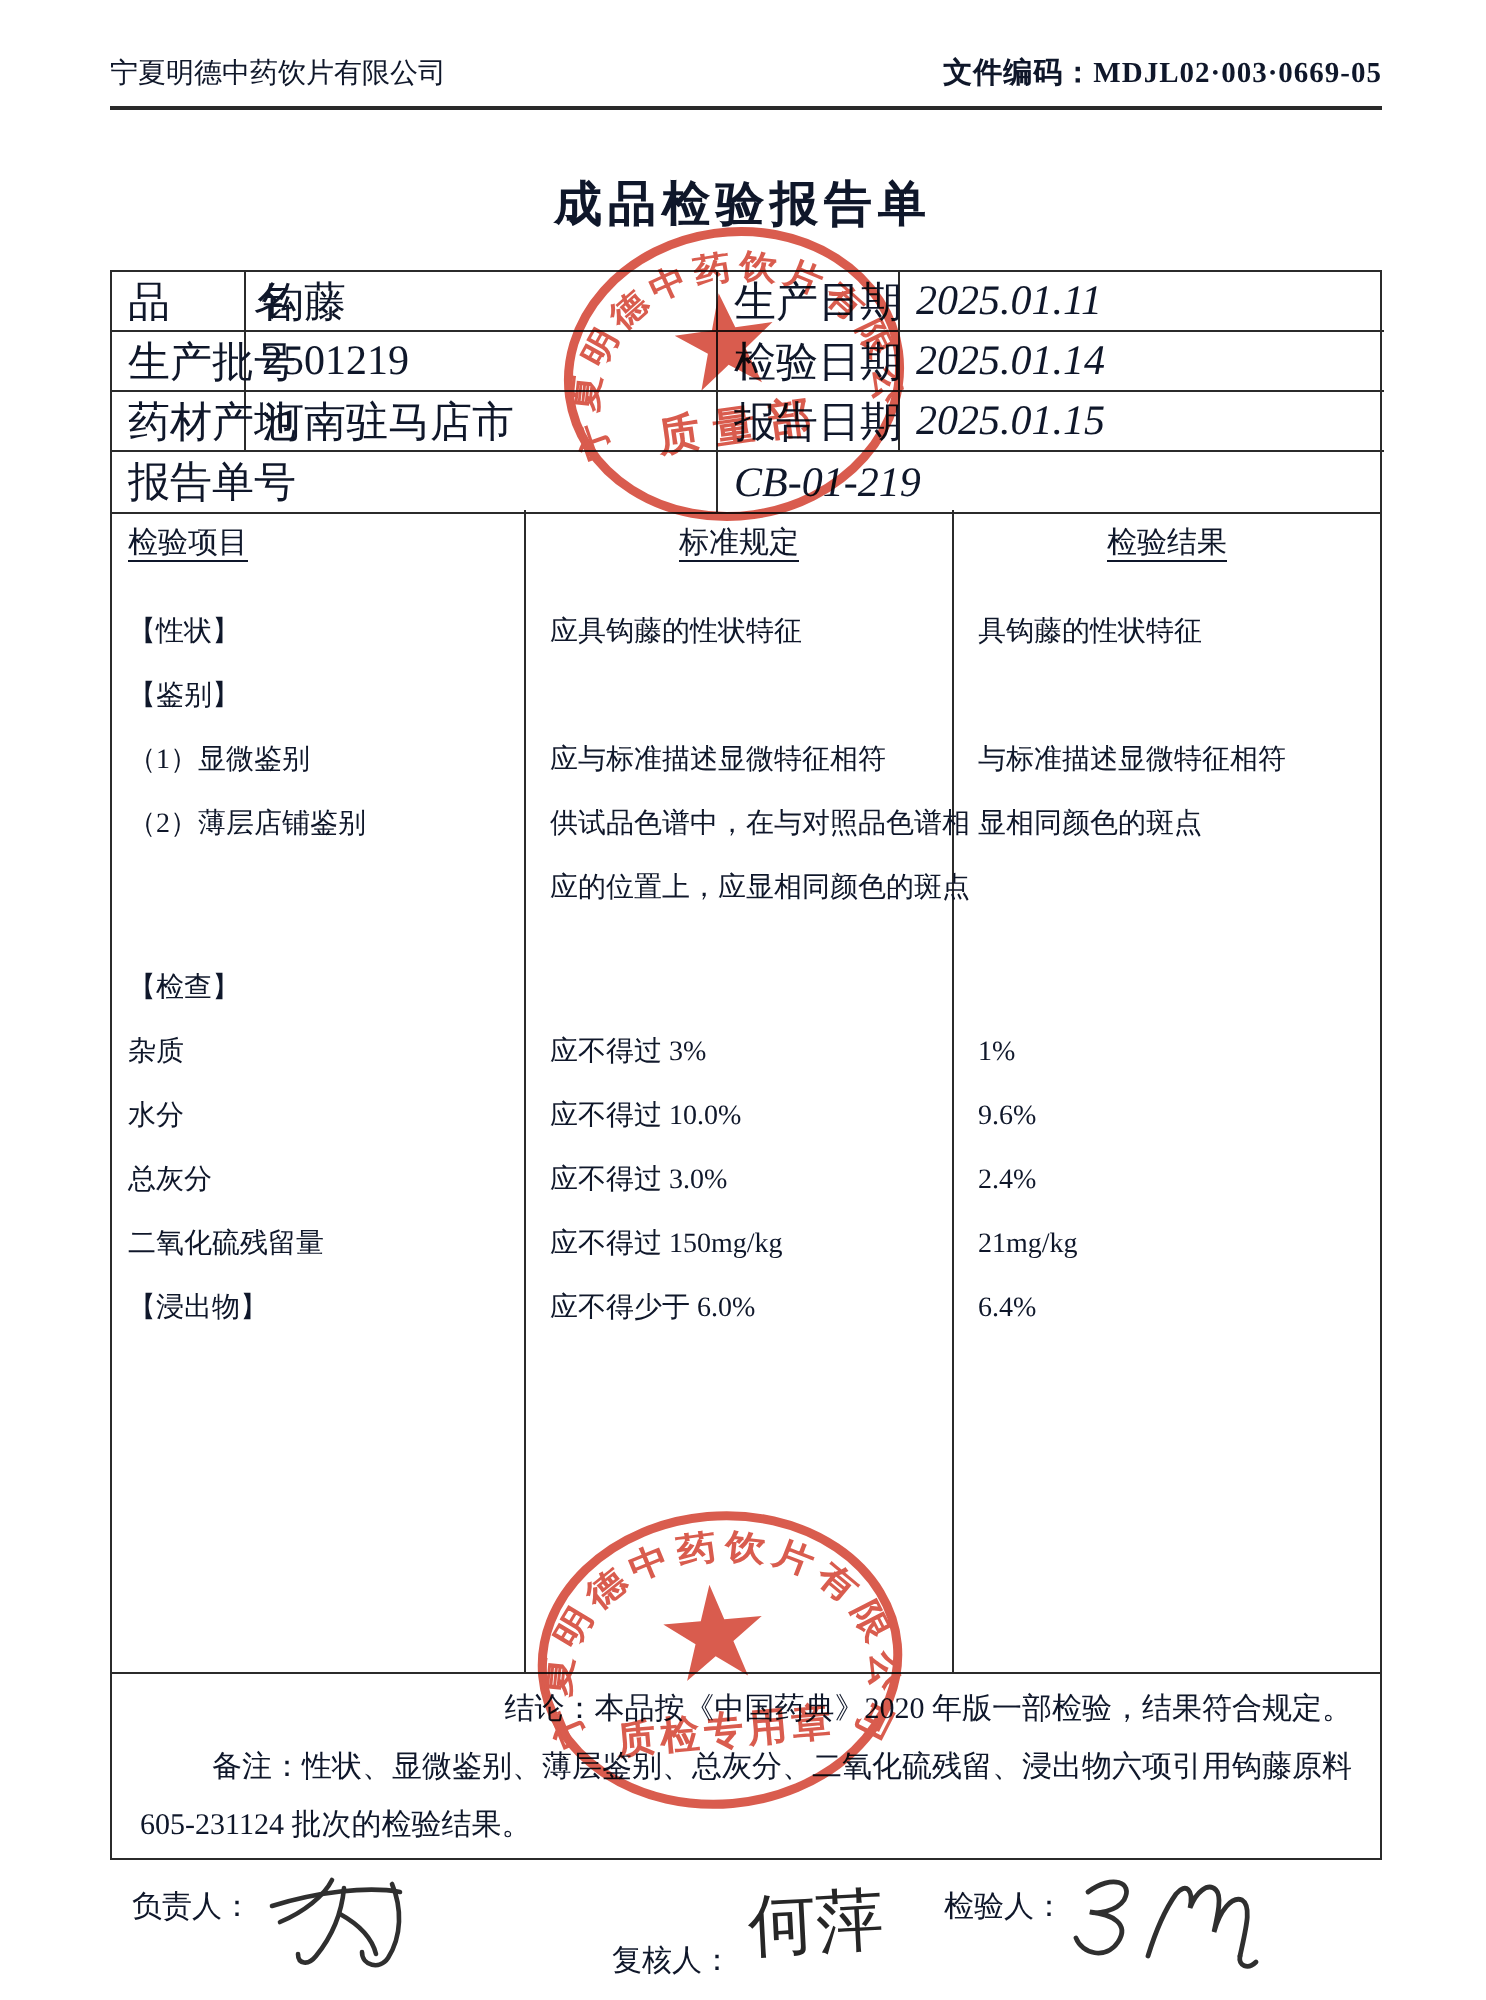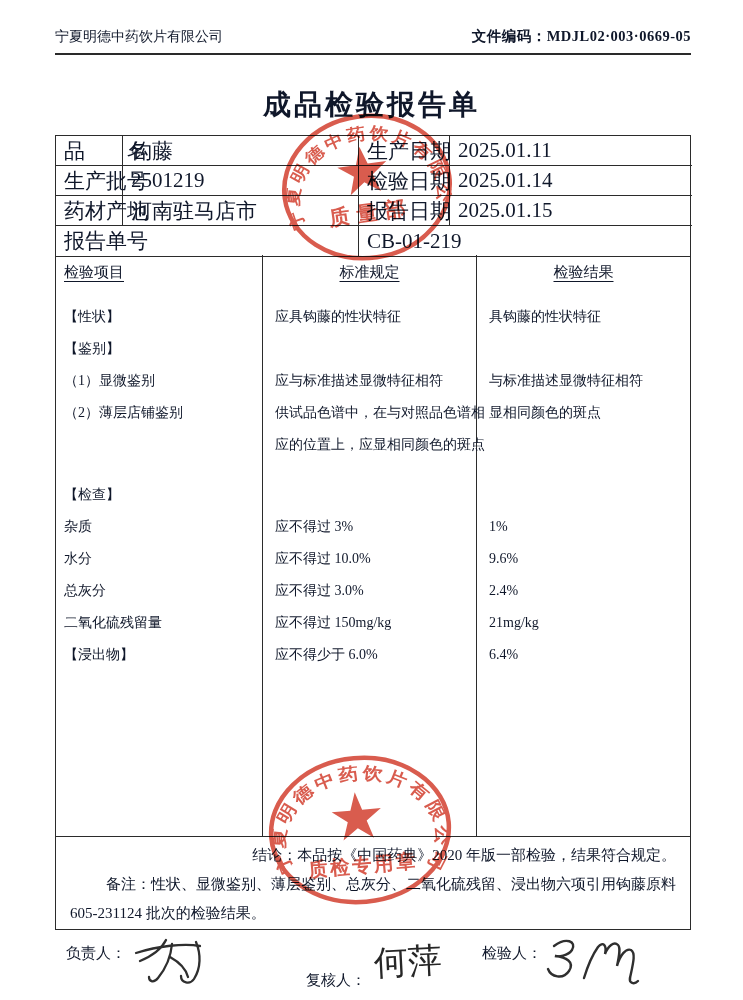--- a/index.html
+++ b/index.html
@@ -15,39 +15,39 @@
   
   .hdr{
     position:absolute;left:55px;top:27px;width:636px;
     display:flex;justify-content:space-between;align-items:baseline;
     border-bottom:2px solid #2a2a2a;padding-bottom:7px;
     font-size:14px;
   }
   .hdr .code{font-weight:bold;font-size:14.5px;letter-spacing:.5px;}
   .title{
     position:absolute;left:0;top:86px;width:100%;
-    text-align:center;font-size:28px;font-weight:bold;letter-spacing:3px;
+    text-align:center;font-size:24px;font-weight:bold;letter-spacing:3px;
   }
   
   .info{
     position:absolute;left:55px;top:135px;width:636px;
     display:grid;
     grid-template-columns:67px 236px 91px 242px;
     grid-auto-rows:30px;
     border:1.5px solid #2b2b2b;
     box-sizing:border-box;
     font-size:21px;
   }
   .info .cell{
     display:flex;align-items:center;
     padding:0 8px;white-space:nowrap;
     border-right:1px solid #2b2b2b;border-bottom:1px solid #2b2b2b;
     box-sizing:border-box;overflow:visible;
   }
-  .info .cell.nr{border-right:none;}
+  .info .cell.nr{border-right:none;font-style:italic;}
   .info .cell.nb{border-bottom:none;}
   .info .span2{grid-column:span 2;}
   
   .ins{
     position:absolute;left:55px;top:255px;width:636px;height:675px;
     border:1.5px solid #2b2b2b;border-top:none;
     box-sizing:border-box;
     display:flex;flex-direction:column;
     font-size:14px;
   }
@@ -205,21 +205,21 @@
           <path d="M70 10 C75 22 75 36 68 47 C64 53 55 51 55 44"></path>
         </g>
       </svg>
     </div>
     <div class="sgrp" style="left:240px;align-items:flex-end;">
       <span class="lbl">复核人：</span>
       <svg width="125" height="58" viewBox="0 0 125 58">
         <text x="8" y="40" font-size="34" fill="#262626" transform="rotate(-3 60 30)">何萍</text>
       </svg>
     </div>
-    <div class="sgrp" style="left:416px;justify-content:space-between;">
+    <div class="sgrp" style="left:406px;justify-content:space-between;">
       <span class="lbl">检验人：</span>
       <svg width="110" height="60" viewBox="0 0 110 60">
         <g fill="none" stroke="#2f2f2f" stroke-width="2.4" stroke-linecap="round">
           <path d="M12 14 C24 5 35 9 30 18 C26 24 16 25 13 24 C24 25 33 30 27 39 C21 48 9 45 6 37"></path>
           <path d="M42 46 C46 33 51 22 56 15 C61 9 65 13 63 22 C66 14 72 9 76 13 C79 16 77 25 75 34 C78 23 84 16 89 18 C94 21 91 32 88 46"></path>
           <path d="M88 46 C87 51 92 53 96 49"></path>
         </g>
       </svg>
     </div>
   </div>

